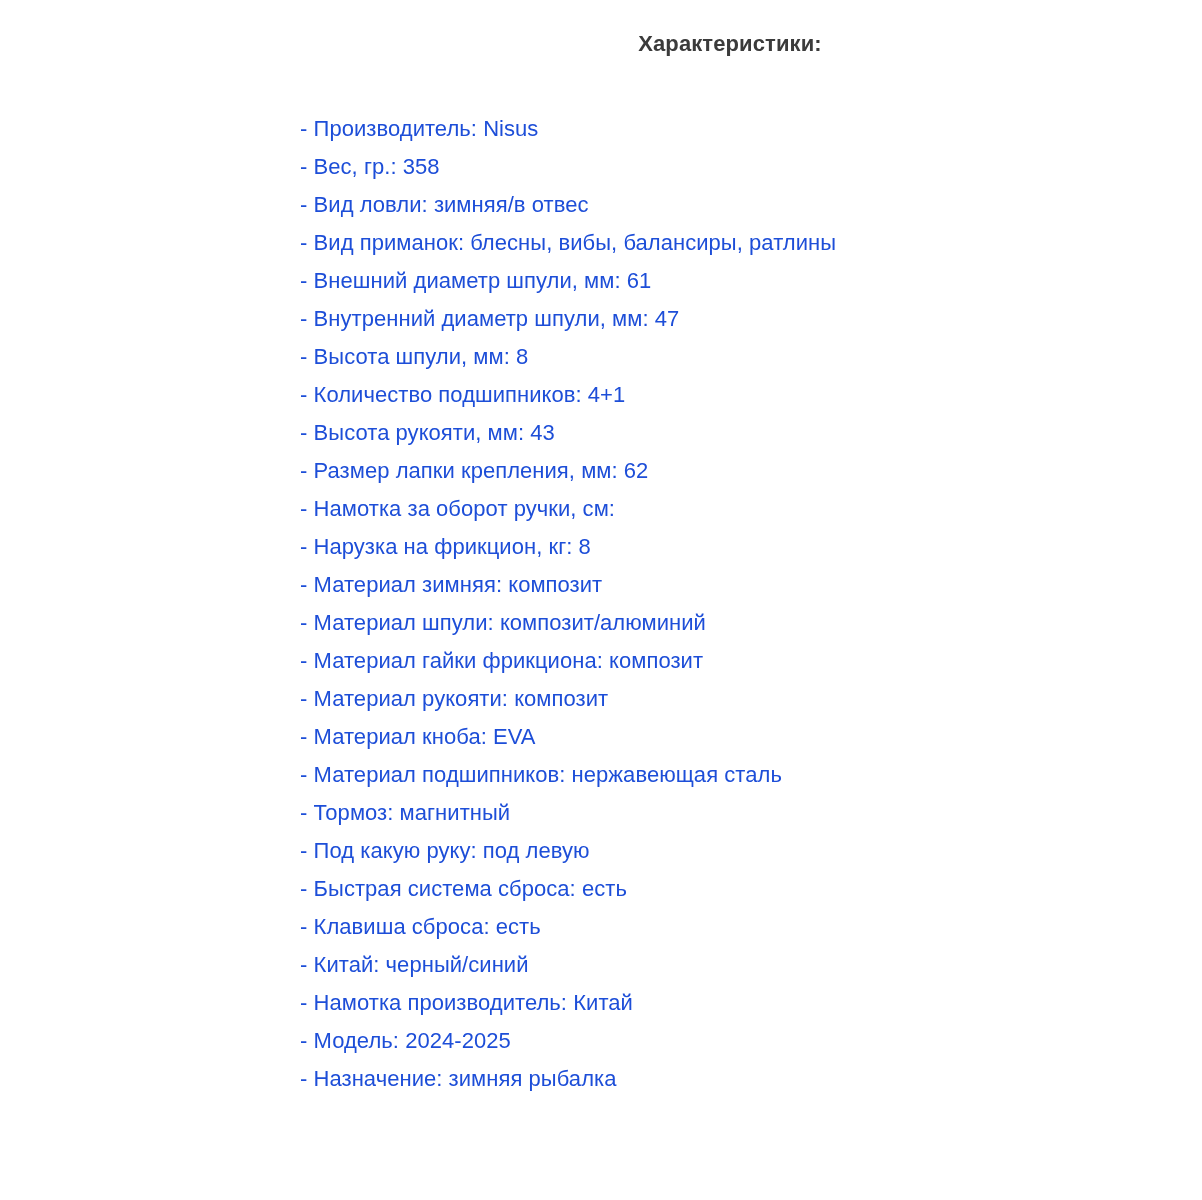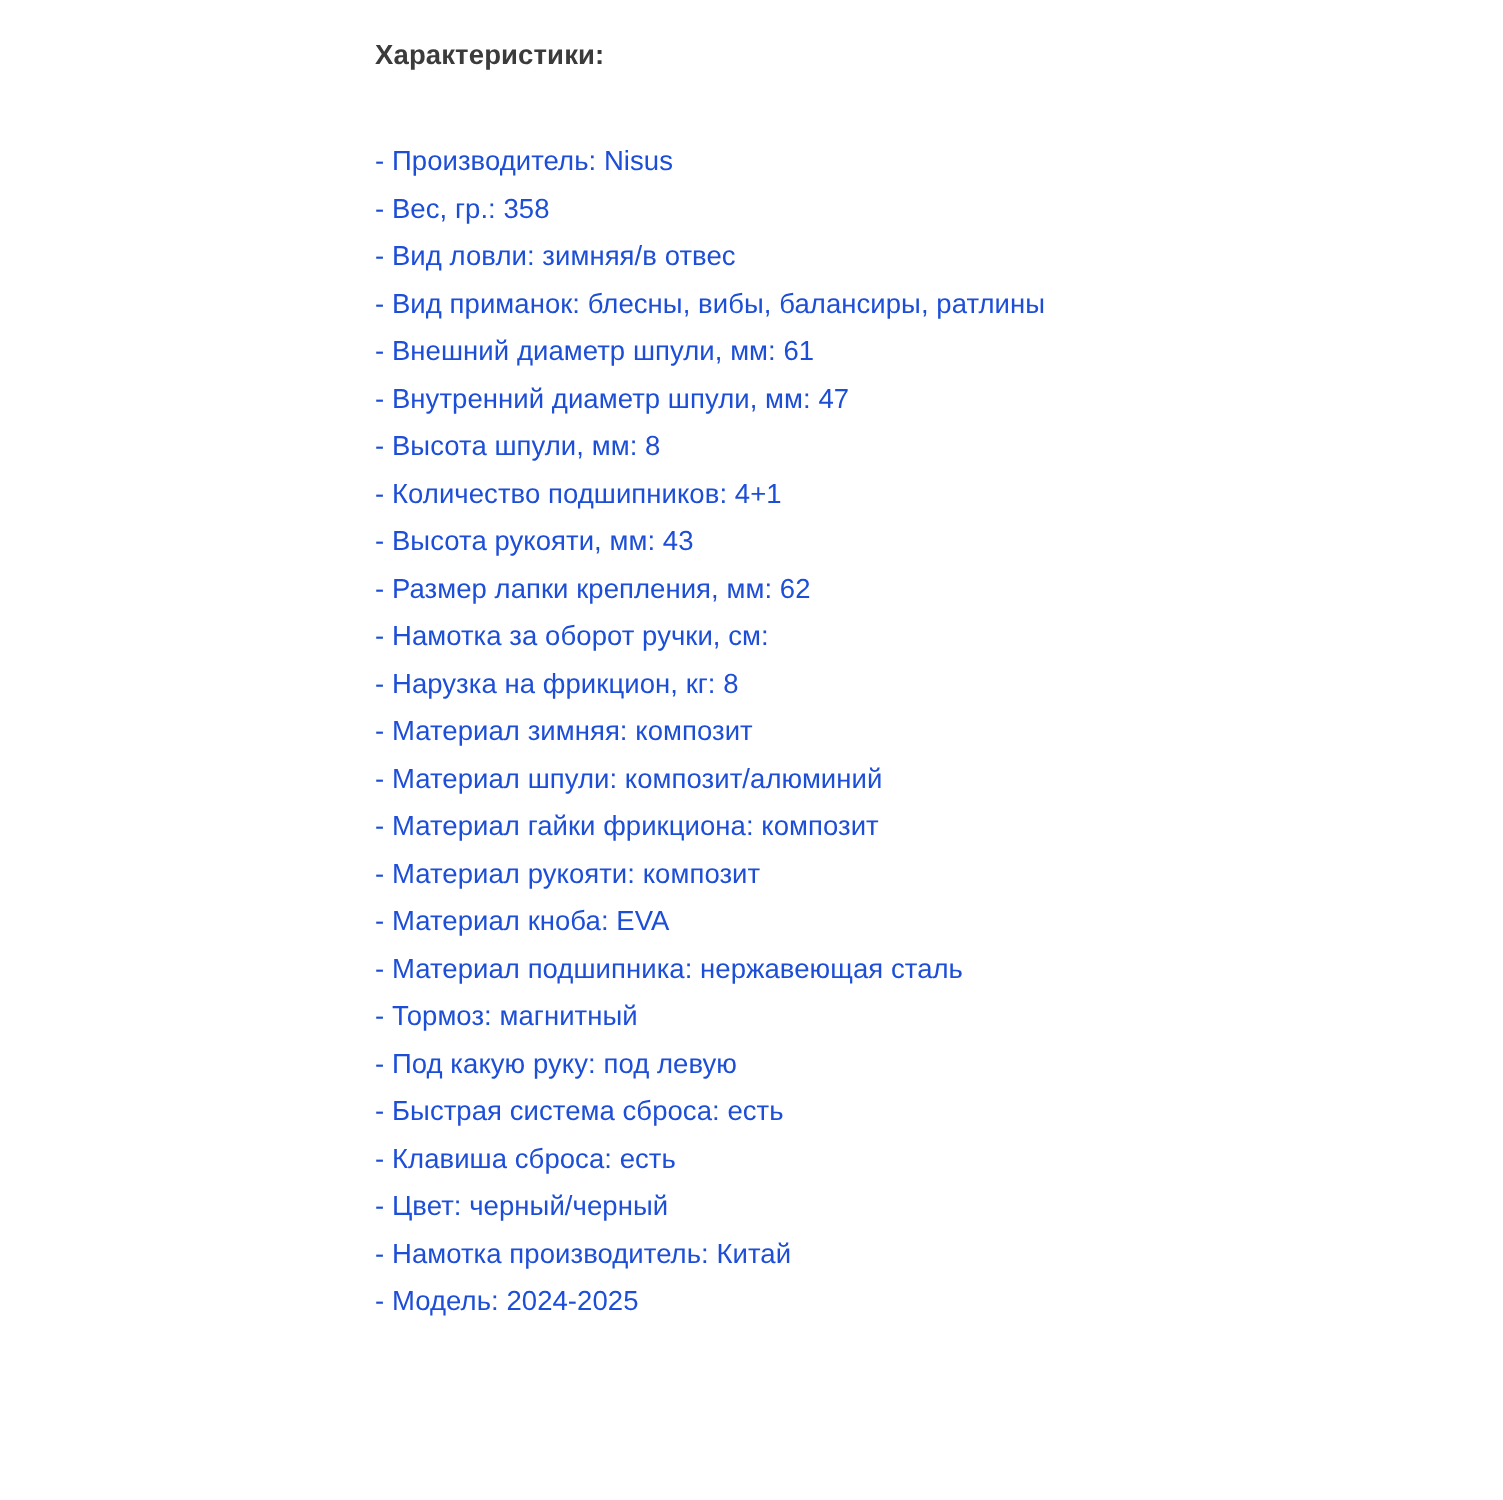--- a/index.html
+++ b/index.html
@@ -34,20 +34,21 @@
 
   .spec-title {
     font-size: 22px;
     font-weight: bold;
     color: #3b3b3b;
     letter-spacing: 0.1px;
     line-height: 28px;
     margin: 0 0 0 0;
     padding: 0;
     white-space: nowrap;
+    text-align: center;
   }
 
   .spec-list {
     list-style: none;
     margin: 0;
     padding: 0;
     margin-top: 52px;
   }
 
   .spec-item {
@@ -91,24 +92,25 @@
         <li class="spec-item"><span class="spec-dash">-</span> <span class="spec-text">Количество подшипников: 4+1</span></li>
         <li class="spec-item"><span class="spec-dash">-</span> <span class="spec-text">Высота рукояти, мм: 43</span></li>
         <li class="spec-item"><span class="spec-dash">-</span> <span class="spec-text">Размер лапки крепления, мм: 62</span></li>
         <li class="spec-item"><span class="spec-dash">-</span> <span class="spec-text">Намотка за оборот ручки, см:</span></li>
         <li class="spec-item"><span class="spec-dash">-</span> <span class="spec-text">Нарузка на фрикцион, кг: 8</span></li>
         <li class="spec-item"><span class="spec-dash">-</span> <span class="spec-text">Материал зимняя: композит</span></li>
         <li class="spec-item"><span class="spec-dash">-</span> <span class="spec-text">Материал шпули: композит/алюминий</span></li>
         <li class="spec-item"><span class="spec-dash">-</span> <span class="spec-text">Материал гайки фрикциона: композит</span></li>
         <li class="spec-item"><span class="spec-dash">-</span> <span class="spec-text">Материал рукояти: композит</span></li>
         <li class="spec-item"><span class="spec-dash">-</span> <span class="spec-text">Материал кноба: EVA</span></li>
-        <li class="spec-item"><span class="spec-dash">-</span> <span class="spec-text">Материал подшипника: нержавеющая сталь</span></li>
+        <li class="spec-item"><span class="spec-dash">-</span> <span class="spec-text">Материал подшипников: нержавеющая сталь</span></li>
         <li class="spec-item"><span class="spec-dash">-</span> <span class="spec-text">Тормоз: магнитный</span></li>
         <li class="spec-item"><span class="spec-dash">-</span> <span class="spec-text">Под какую руку: под левую</span></li>
         <li class="spec-item"><span class="spec-dash">-</span> <span class="spec-text">Быстрая система сброса: есть</span></li>
         <li class="spec-item"><span class="spec-dash">-</span> <span class="spec-text">Клавиша сброса: есть</span></li>
-        <li class="spec-item"><span class="spec-dash">-</span> <span class="spec-text">Цвет: черный/черный</span></li>
+        <li class="spec-item"><span class="spec-dash">-</span> <span class="spec-text">Китай: черный/синий</span></li>
         <li class="spec-item"><span class="spec-dash">-</span> <span class="spec-text">Намотка производитель: Китай</span></li>
         <li class="spec-item"><span class="spec-dash">-</span> <span class="spec-text">Модель: 2024-2025</span></li>
+        <li class="spec-item"><span class="spec-dash">-</span> <span class="spec-text">Назначение: зимняя рыбалка</span></li>
       </ul>
 
   </div>
 </div>
 
 </body></html>

